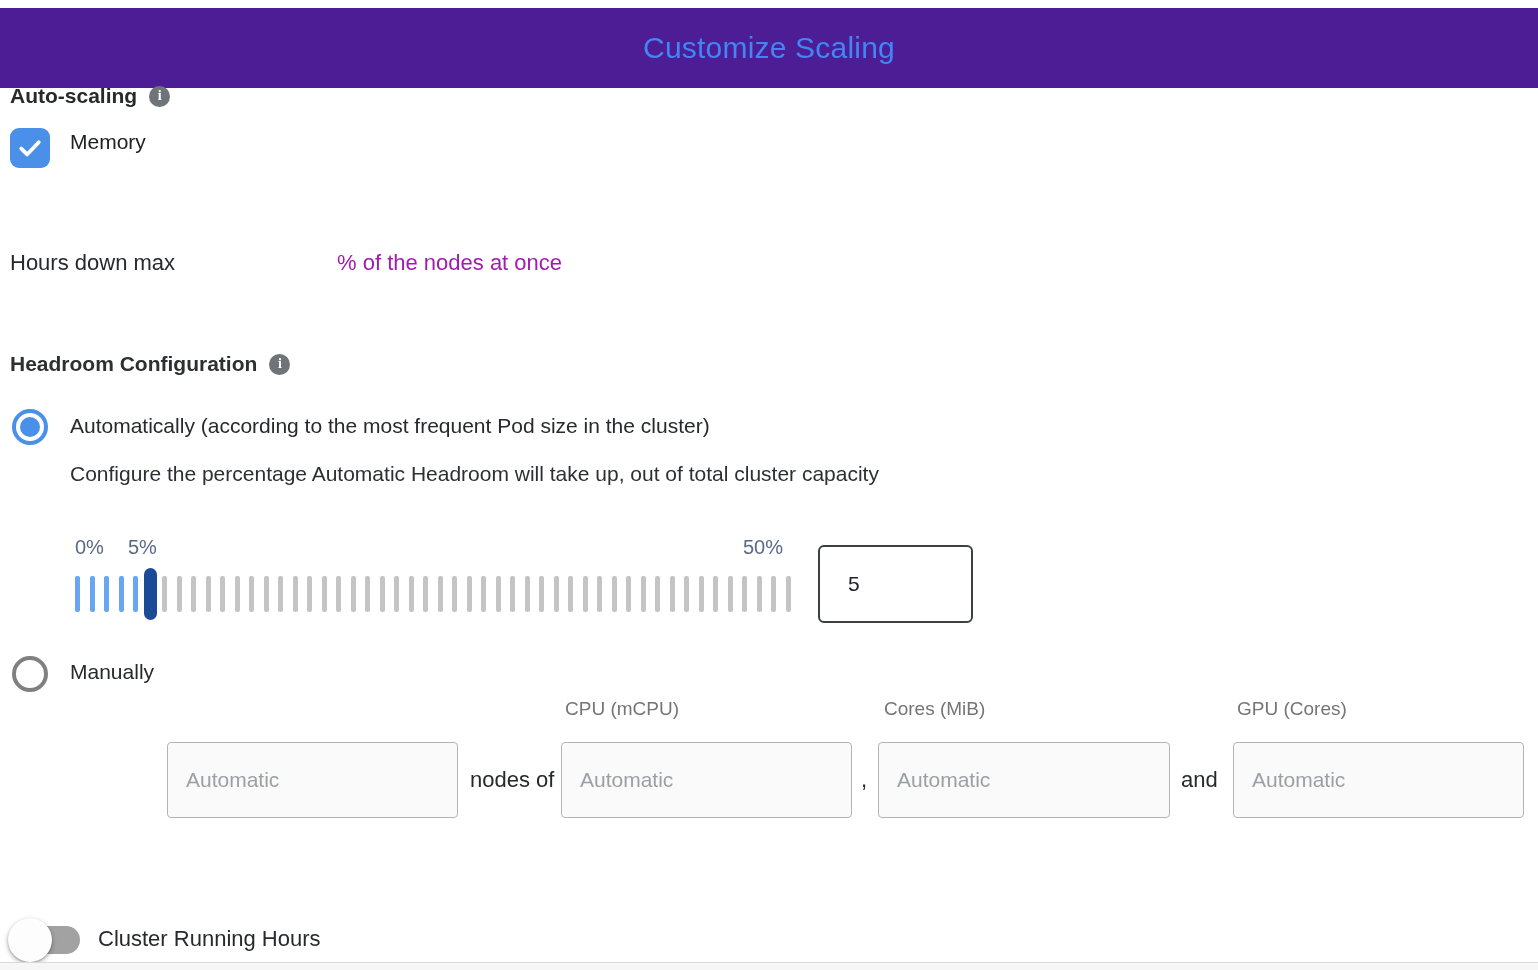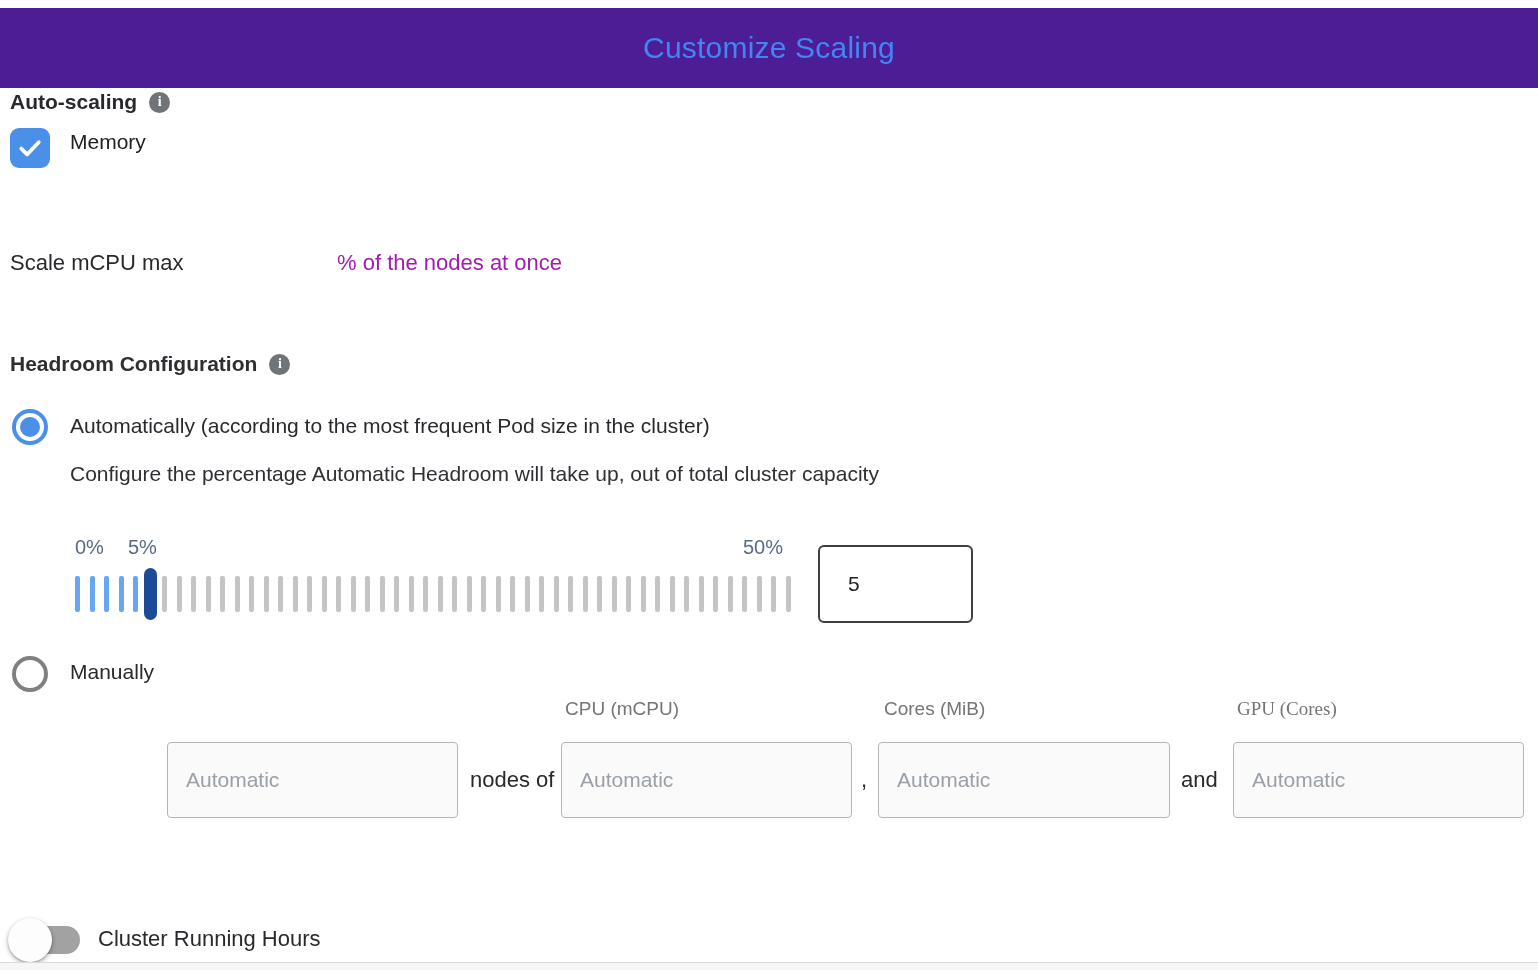--- a/index.html
+++ b/index.html
@@ -116,35 +116,35 @@
 </style>
 </head>
 <body>
 
 <div class="page">
 
   <div class="header">
     <div class="header-title">Customize Scaling</div>
   </div>
 
-  <div class="section-label-row" style="left:10px; top:90px;">
+  <div class="section-label-row" style="left:10px; top:84px;">
     <span class="section-label">Auto-scaling</span>
     <span class="info-icon">i</span>
   </div>
 
   <div class="checkbox">
     <span style="display:flex;">
       <svg viewBox="0 0 24 24">
           <path d="M4.5 12.5 L9.5 17.5 L19.5 7" fill="none" stroke="#ffffff" stroke-width="3.2" stroke-linecap="round" stroke-linejoin="round"></path>
         </svg>
     </span>
   </div>
   <div class="enabled-label">Memory</div>
 
-  <div class="scaledown-label">Scale mCPU max</div>
+  <div class="scaledown-label">Hours down max</div>
   <div class="scaledown-suffix">% of the nodes at once</div>
 
   <div class="section-label-row" style="left:10px; top:352px;">
     <span class="section-label medium">Headroom Configuration</span>
     <span class="info-icon">i</span>
   </div>
 
   <div class="radio selected" style="top:409px;">
     <span class="dot"></span>
   </div>
@@ -209,21 +209,21 @@
         <div class="slider-handle" style="left: 68.5px;"></div>
       </div>
   </div>
   <input class="headroom-input" type="text" value="5" style="">
 
   <div class="radio unselected" style="top:656px;"></div>
   <div class="option-label" style="top:660px;">Manually</div>
 
   <div class="col-header" style="left:565px;">CPU (mCPU)</div>
   <div class="col-header" style="left:884px;">Cores (MiB)</div>
-  <div class="col-header" style="left:1237px;font-family:Liberation Serif, serif;">GPU (Cores)</div>
+  <div class="col-header" style="left:1237px;">GPU (Cores)</div>
 
   <input class="auto-input" style="left: 167px;" type="text" placeholder="Automatic">
   <div class="reserve-row-label" style="left:470px;">nodes of</div>
   <input class="auto-input" style="left: 561px;" type="text" placeholder="Automatic">
   <div class="reserve-row-label" style="left:861px;">,</div>
   <input class="auto-input" style="left: 878px; width: 292px;" type="text" placeholder="Automatic">
   <div class="reserve-row-label" style="left:1181px;">and</div>
   <input class="auto-input" style="left: 1233px;" type="text" placeholder="Automatic">
 
   <div class="toggle">

